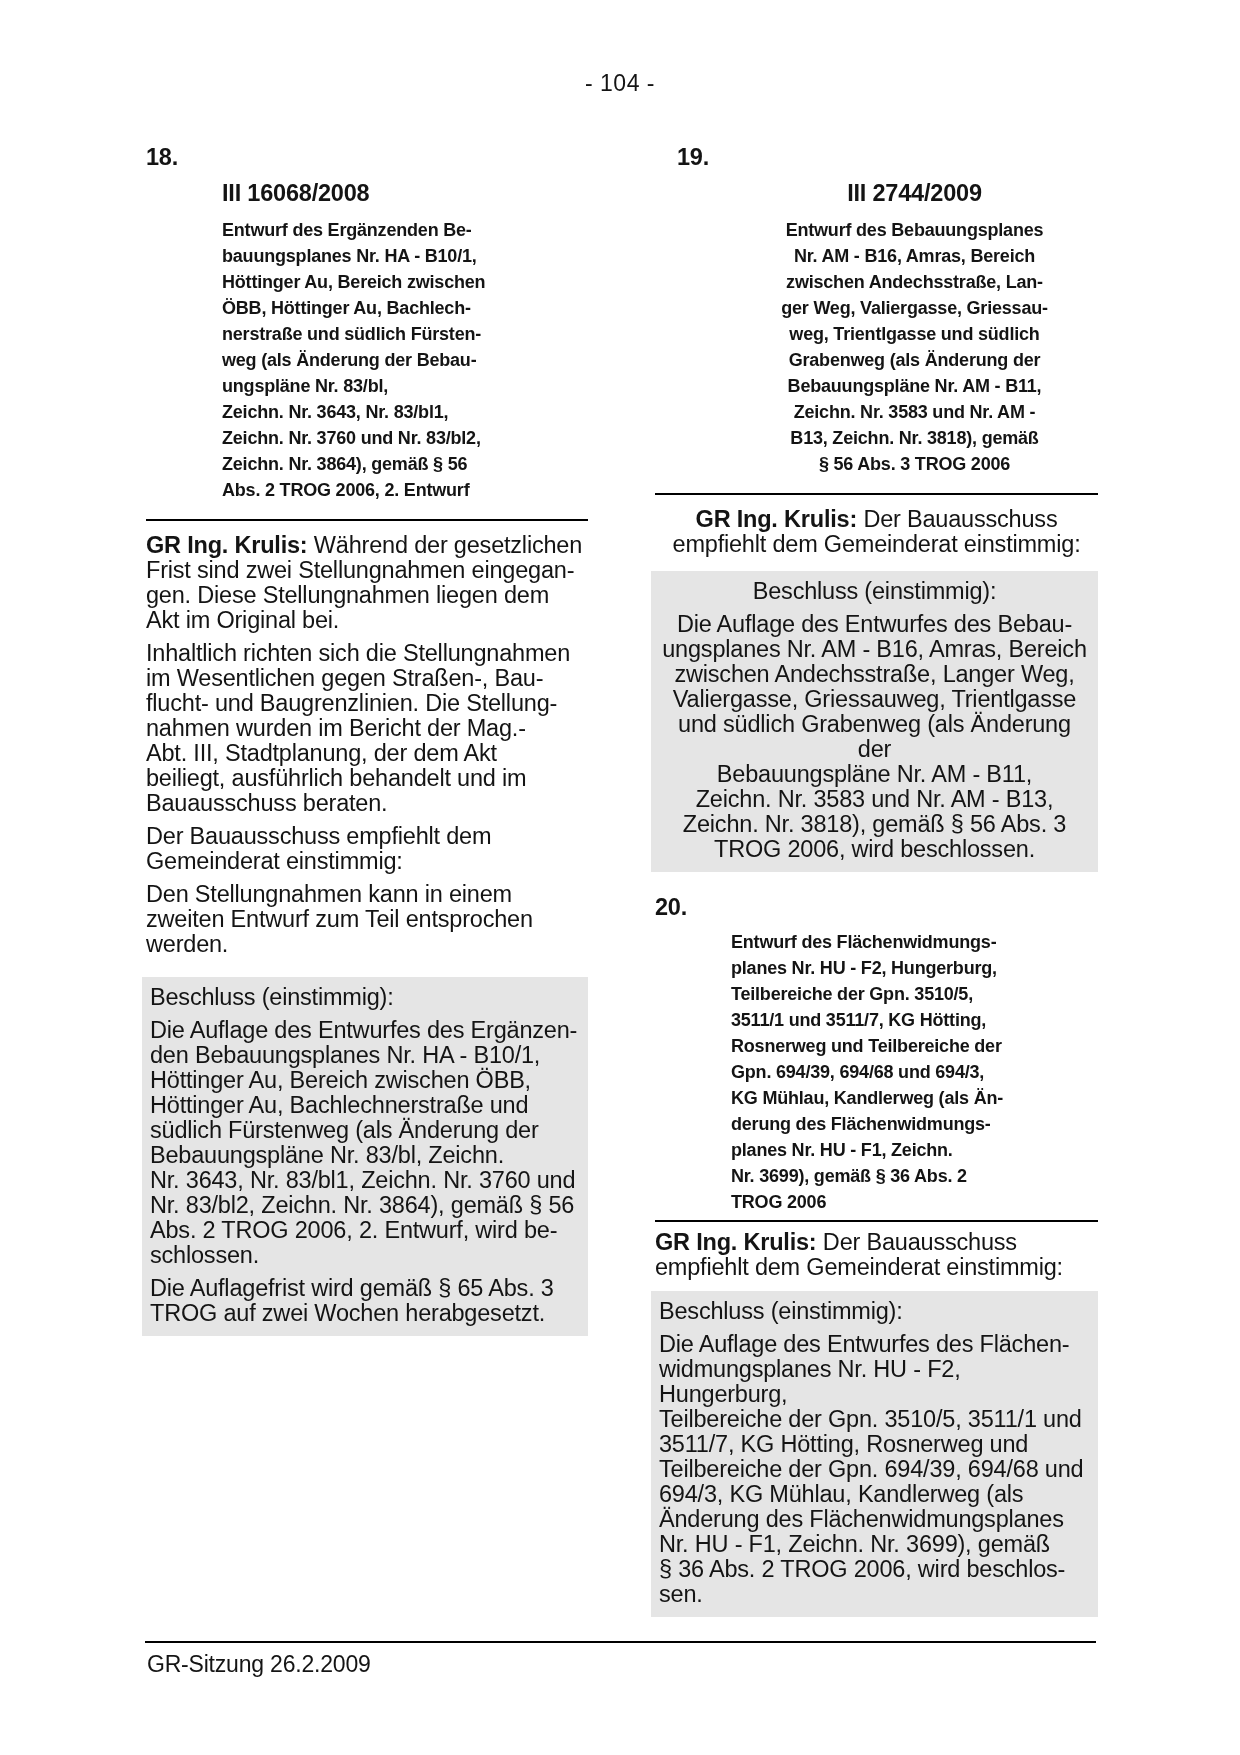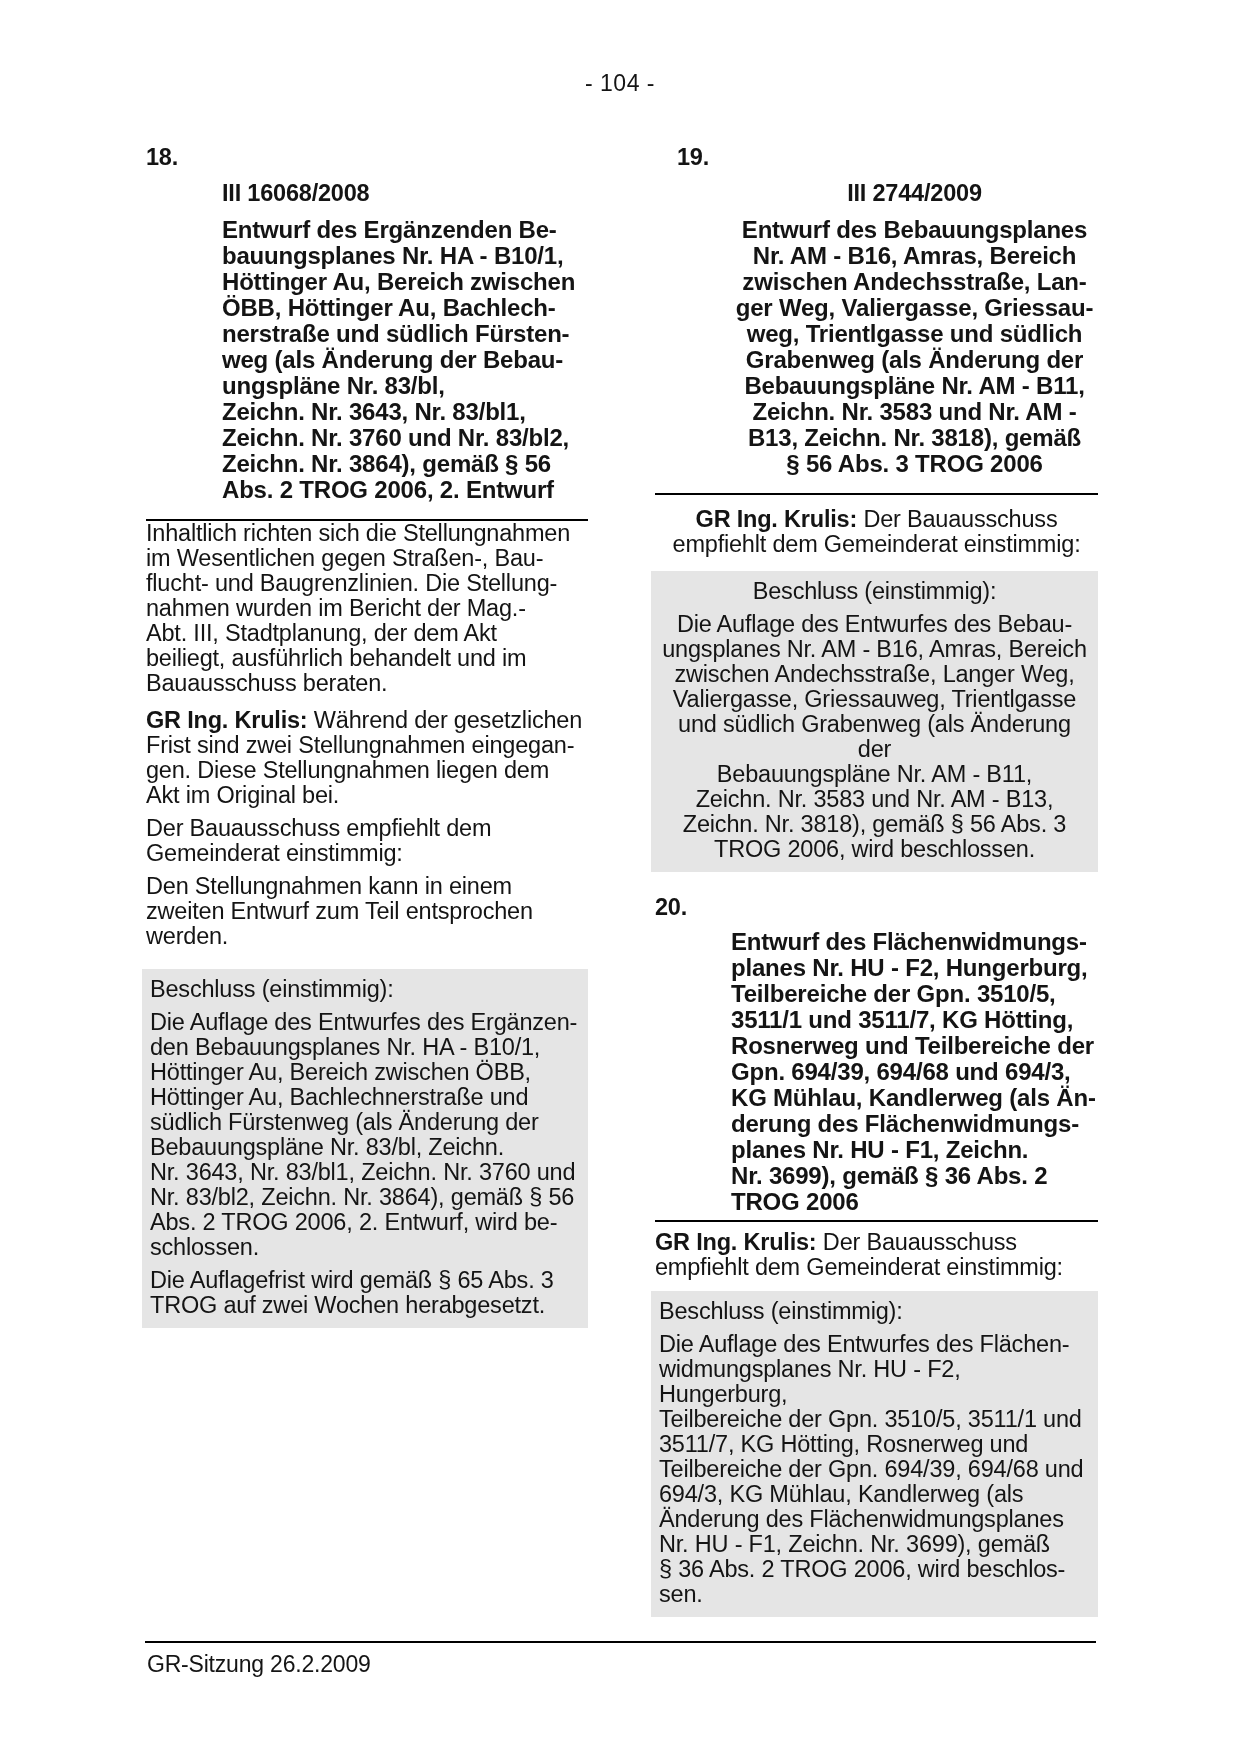--- a/index.html
+++ b/index.html
@@ -30,21 +30,21 @@
     font-size: 23.5px;
     line-height: 28px;
     letter-spacing: -0.2px;
   }
   .item-num { width: 76px; flex: 0 0 76px; }
   .item-ref { flex: 1; margin-top: 36px; }
 
   .item-title {
     margin: 10px 0 0 76px;
     font-weight: bold;
-    font-size: 24px;
+    font-size: 18px;
     line-height: 26px;
     letter-spacing: -0.2px;
     white-space: pre-line;
   }
   #col-r20 .item-title { margin-top: 8px; }
 
   .head-rule {
     height: 2px;
     background: #000;
     margin-top: 16px;
@@ -100,31 +100,31 @@
 Höttinger Au, Bereich zwischen
 ÖBB, Höttinger Au, Bachlech-
 nerstraße und südlich Fürsten-
 weg (als Änderung der Bebau-
 ungspläne Nr. 83/bl,
 Zeichn. Nr. 3643, Nr. 83/bl1,
 Zeichn. Nr. 3760 und Nr. 83/bl2,
 Zeichn. Nr. 3864), gemäß § 56
 Abs. 2 TROG 2006, 2. Entwurf</div>
     <div class="head-rule"></div>
+    <p class="para krulis"><b class="b">GR Ing. Krulis:</b> <span>Während der gesetzlichen
+Frist sind zwei Stellungnahmen eingegan-
+gen. Diese Stellungnahmen liegen dem
+Akt im Original bei.</span></p>
     <p class="para">Inhaltlich richten sich die Stellungnahmen
 im Wesentlichen gegen Straßen-, Bau-
 flucht- und Baugrenzlinien. Die Stellung-
 nahmen wurden im Bericht der Mag.-
 Abt. III, Stadtplanung, der dem Akt
 beiliegt, ausführlich behandelt und im
 Bauausschuss beraten.</p>
-    <p class="para krulis"><b class="b">GR Ing. Krulis:</b> <span>Während der gesetzlichen
-Frist sind zwei Stellungnahmen eingegan-
-gen. Diese Stellungnahmen liegen dem
-Akt im Original bei.</span></p>
     <p class="para">Der Bauausschuss empfiehlt dem
 Gemeinderat einstimmig:</p>
     <p class="para">Den Stellungnahmen kann in einem
 zweiten Entwurf zum Teil entsprochen
 werden.</p>
     <div class="gray" style="background: rgb(229, 229, 229);">
       <p class="para">Beschluss (einstimmig):</p>
       <p class="para">Die Auflage des Entwurfes des Ergänzen-
 den Bebauungsplanes Nr. HA - B10/1,
 Höttinger Au, Bereich zwischen ÖBB,

